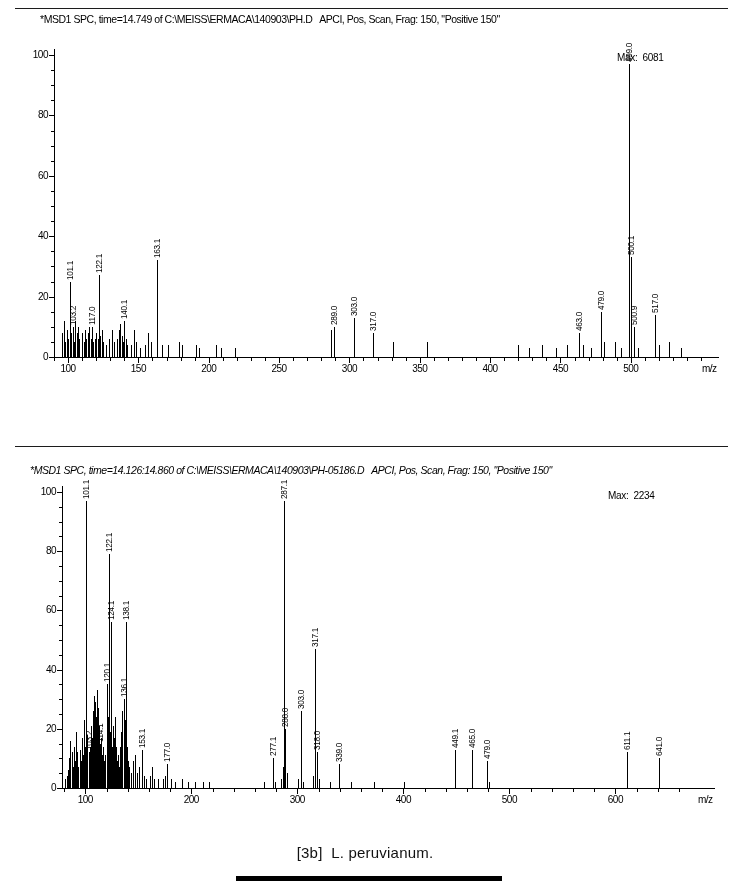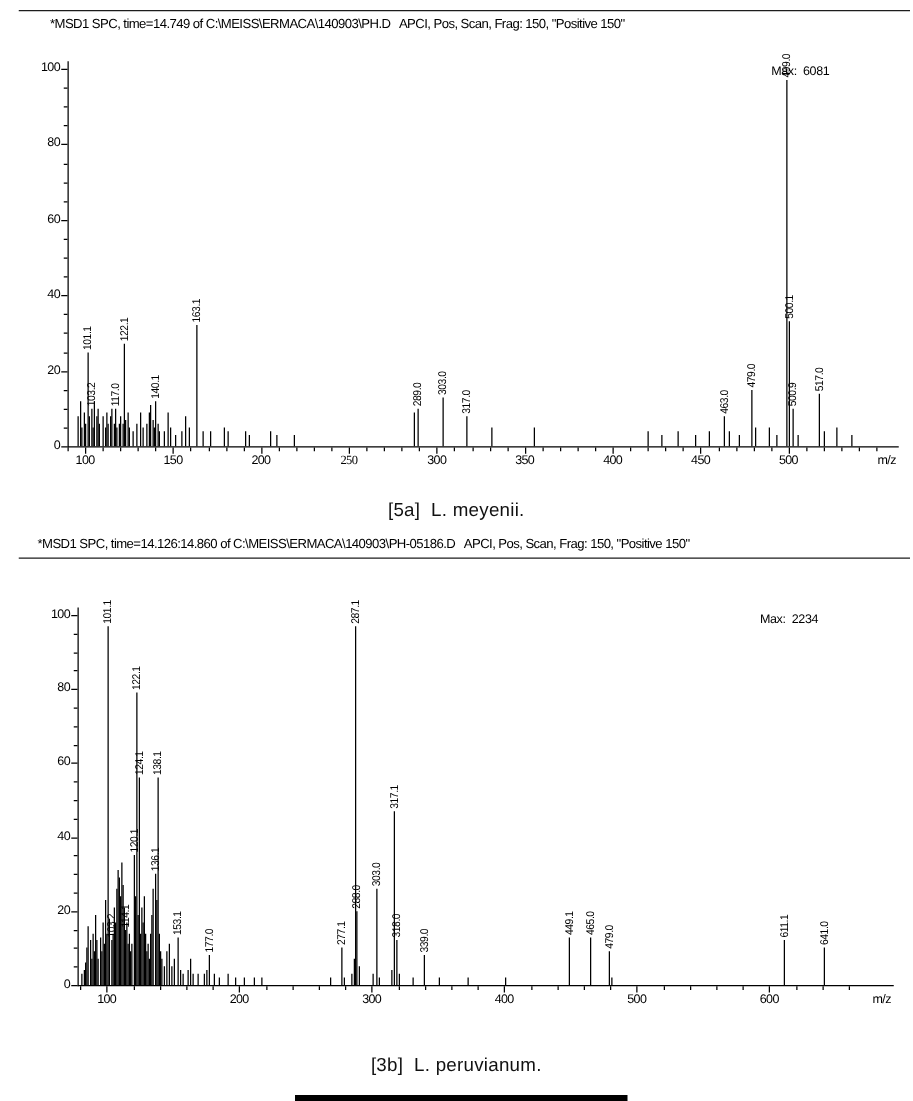--- a/index.html
+++ b/index.html
@@ -61,21 +61,21 @@
       <div class="tick" style="left: 51px; top: 100.3px; width: 3px; height: 1px;"></div>
       <div class="tick" style="left: 51px; top: 85.2px; width: 3px; height: 1px;"></div>
       <div class="tick" style="left: 51px; top: 70.1px; width: 3px; height: 1px;"></div>
       <div class="tick" style="left: 68.0678px; top: 358px; width: 1px; height: 5px;"></div>
       <div class="xlab" style="left: 48.0678px; top: 363px;">100</div>
       <div class="tick" style="left: 138.407px; top: 358px; width: 1px; height: 5px;"></div>
       <div class="xlab" style="left: 118.407px; top: 363px;">150</div>
       <div class="tick" style="left: 208.746px; top: 358px; width: 1px; height: 5px;"></div>
       <div class="xlab" style="left: 188.746px; top: 363px;">200</div>
       <div class="tick" style="left: 279.085px; top: 358px; width: 1px; height: 5px;"></div>
-      <div class="xlab" style="left: 259.085px; top: 363px; font-family: Liberation Serif, serif;">250</div>
+      <div class="xlab" style="left: 259.085px; top: 363px;">250</div>
       <div class="tick" style="left: 349.424px; top: 358px; width: 1px; height: 5px;"></div>
       <div class="xlab" style="left: 329.424px; top: 363px;">300</div>
       <div class="tick" style="left: 419.763px; top: 358px; width: 1px; height: 5px;"></div>
       <div class="xlab" style="left: 399.763px; top: 363px;">350</div>
       <div class="tick" style="left: 490.102px; top: 358px; width: 1px; height: 5px;"></div>
       <div class="xlab" style="left: 470.102px; top: 363px;">400</div>
       <div class="tick" style="left: 560.441px; top: 358px; width: 1px; height: 5px;"></div>
       <div class="xlab" style="left: 540.441px; top: 363px;">450</div>
       <div class="tick" style="left: 630.78px; top: 358px; width: 1px; height: 5px;"></div>
       <div class="xlab" style="left: 610.78px; top: 363px;">500</div>
@@ -211,24 +211,23 @@
       <div class="plabel" style="left: 627.483px; top: 255.34px;">500.1</div>
       <div class="peak" style="left: 634px; top: 326.8px; height: 30.2px;"></div>
       <div class="plabel" style="left: 629.593px; top: 324.8px;">500.9</div>
       <div class="peak" style="left: 638px; top: 347.94px; height: 9.06px;"></div>
       <div class="peak" style="left: 655px; top: 314.72px; height: 42.28px;"></div>
       <div class="plabel" style="left: 650.695px; top: 312.72px;">517.0</div>
       <div class="peak" style="left: 659px; top: 344.92px; height: 12.08px;"></div>
       <div class="peak" style="left: 669px; top: 341.9px; height: 15.1px;"></div>
       <div class="peak" style="left: 681px; top: 347.94px; height: 9.06px;"></div>
     </div>
-  <div class="caption" style="top:400px;">[5a]  L. meyenii.</div>
 
   <div class="rule" style="left:15px;top:446px;width:713px;"></div>
-  <div class="hdr" style="left:30px;top:429px;">*MSD1 SPC, time=14.126:14.860 of C:\MEISS\ERMACA\140903\PH-05186.D   APCI, Pos, Scan, Frag: 150, "Positive 150"</div>
+  <div class="hdr" style="left:30px;top:464px;font-style:italic;">*MSD1 SPC, time=14.126:14.860 of C:\MEISS\ERMACA\140903\PH-05186.D   APCI, Pos, Scan, Frag: 150, "Positive 150"</div>
   <div class="maxlab" style="left:608px;top:490px;">Max:  2234</div>
   <div class="chart-layer" id="plot1">
       <div class="axisline" style="left: 62px; top: 486px; width: 1px; height: 303px;"></div>
       <div class="axisline" style="left: 62px; top: 788px; width: 653px; height: 1px;"></div>
       <div class="tick" style="left: 57px; top: 788px; width: 5px; height: 1px;"></div>
       <div class="ylab" style="left: 22px; top: 782px;">0</div>
       <div class="tick" style="left: 57px; top: 728.8px; width: 5px; height: 1px;"></div>
       <div class="ylab" style="left: 22px; top: 722.8px;">20</div>
       <div class="tick" style="left: 57px; top: 669.6px; width: 5px; height: 1px;"></div>
       <div class="ylab" style="left: 22px; top: 663.6px;">40</div>

